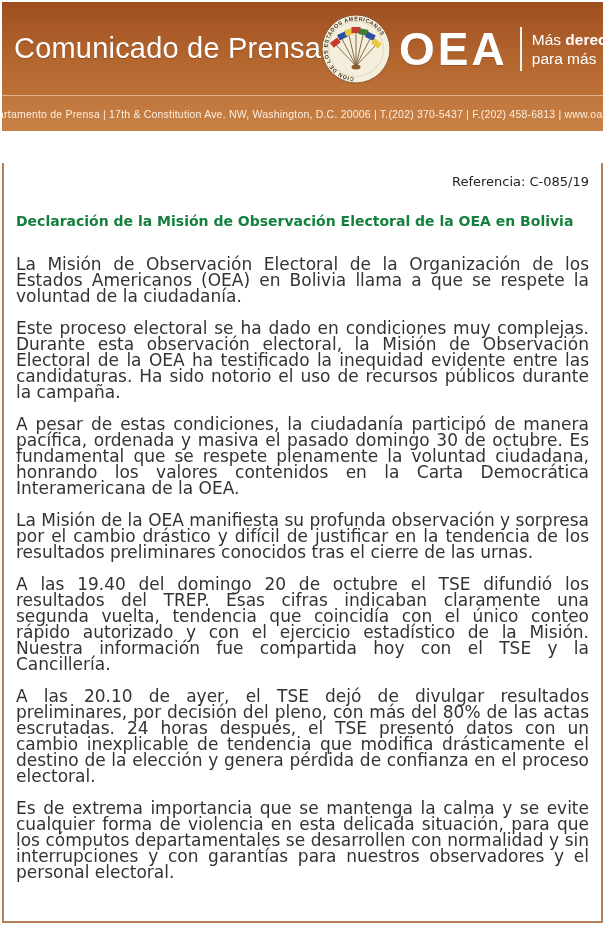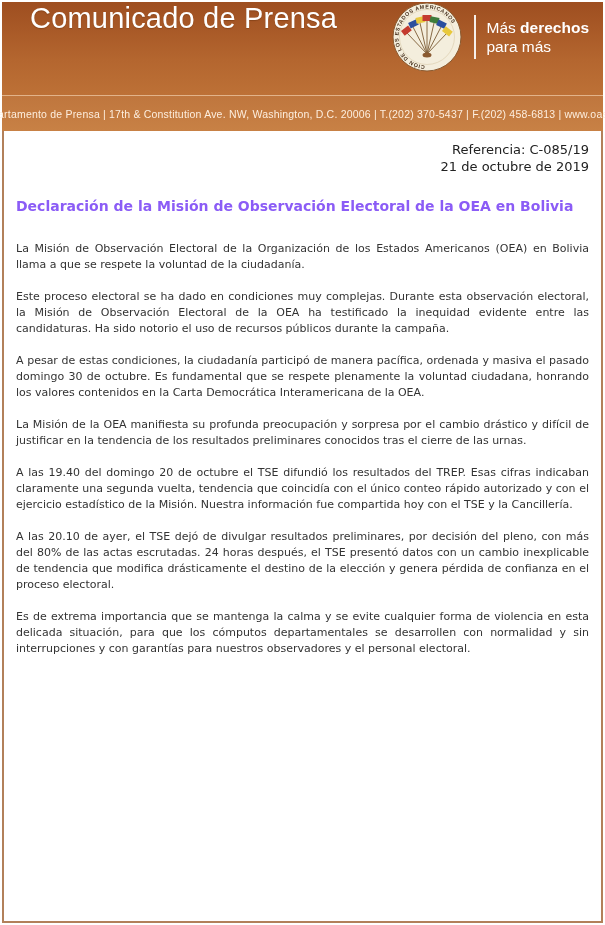--- a/index.html
+++ b/index.html
@@ -18,22 +18,22 @@
 
   
   .header {
     height:129px; flex:0 0 129px;
     background:linear-gradient(180deg, var(--header_top,#9e4e20) 0%, #b4662f 45%, var(--header_bottom,#c67c3e) 100%);
     display:flex; flex-direction:column;
     color:#fff;
   }
   .header-main {
     flex:1;
-    display:flex; align-items:flex-start;
-    padding:0 14px 0 28px;
+    display:flex; align-items:center;
+    padding:0 14px 0 12px;
   }
   .press-title {
     font-family:"Liberation Sans", sans-serif;
     font-size:29px; font-weight:400; letter-spacing:0.2px;
     color:#ffffff;
     text-shadow:0 1px 1px rgba(90,40,10,0.35);
     white-space:nowrap;
   }
   .logo-group {
     margin-left:auto;
@@ -69,35 +69,36 @@
   }
 
   
   .content {
     flex:1;
     border:2px solid var(--border,#b2805a);
     border-top:none;
     background:#ffffff;
     padding:7px 12px 0 12px;
     overflow:hidden;
+    margin-top:32px;
   }
   .ref-block {
     text-align:right;
     font-size:13px; line-height:17px;
     color:#222222;
     margin-top:3px;
   }
   .doc-title {
     margin-top:23px;
     font-size:14px; font-weight:bold;
-    color:#8b5cf6;
+    color:#15803d;
   }
   .paragraphs { margin-top:27px; }
   .paragraphs p {
-    font-size:11px; line-height:16px;
+    font-size:17px; line-height:16px;
     text-align:justify;
     color:var(--text,#333333);
     margin:0 0 16px 0;
   }
 </style>
 </head>
 <body>
 
 <div class="page">
 
@@ -130,45 +131,45 @@
             <rect x="17" y="19" width="9" height="6" fill="#2b4f9e" transform="rotate(-25 21 22)"></rect>
             <rect x="24" y="15" width="9" height="6" fill="#e8c83c" transform="rotate(-12 28 18)"></rect>
             <rect x="30.5" y="13" width="9" height="6" fill="#c43b2f"></rect>
             <rect x="38" y="15" width="9" height="6" fill="#3e7d3a" transform="rotate(12 42 18)"></rect>
             <rect x="45" y="19" width="9" height="6" fill="#2b4f9e" transform="rotate(25 49 22)"></rect>
             <rect x="51" y="26" width="9" height="6" fill="#e8c83c" transform="rotate(38 55 29)"></rect>
             <ellipse cx="35" cy="53" rx="4.5" ry="2.5" fill="#8a5a30"></ellipse>
           </g>
         </svg>
 
+        <div class="oea-acronym">OEA</div>
 
         <div class="logo-divider"></div>
 
         <div class="tagline">
           <div><span>Más </span><b>derechos</b></div>
           <div><span>para más </span></div>
         </div>
       </div>
     </div>
 
     <div class="header-address">Departamento de Prensa | 17th &amp; Constitution Ave. NW, Washington, D.C. 20006 | T.(202) 370-5437 | F.(202) 458-6813 | www.oas.org</div>
   </div>
 
   <div class="content">
     <div class="ref-block">
       <div>Referencia: C-085/19</div>
-      <div>21 de octubre de 2019</div>
     </div>
 
     <div class="doc-title">Declaración de la Misión de Observación Electoral de la OEA en Bolivia</div>
 
     <div class="paragraphs">
         <p>La Misión de Observación Electoral de la Organización de los Estados Americanos (OEA) en Bolivia llama a que se respete la voluntad de la ciudadanía.</p>
         <p>Este proceso electoral se ha dado en condiciones muy complejas. Durante esta observación electoral, la Misión de Observación Electoral de la OEA ha testificado la inequidad evidente entre las candidaturas. Ha sido notorio el uso de recursos públicos durante la campaña.</p>
         <p>A pesar de estas condiciones, la ciudadanía participó de manera pacífica, ordenada y masiva el pasado domingo 30 de octubre. Es fundamental que se respete plenamente la voluntad ciudadana, honrando los valores contenidos en la Carta Democrática Interamericana de la OEA.</p>
-        <p>La Misión de la OEA manifiesta su profunda preocupación y sorpresa por el cambio drástico y difícil de justificar en la tendencia de los resultados preliminares conocidos tras el cierre de las urnas.</p>
+        <p>La Misión de la OEA manifiesta su profunda observación y sorpresa por el cambio drástico y difícil de justificar en la tendencia de los resultados preliminares conocidos tras el cierre de las urnas.</p>
         <p>A las 19.40 del domingo 20 de octubre el TSE difundió los resultados del TREP. Esas cifras indicaban claramente una segunda vuelta, tendencia que coincidía con el único conteo rápido autorizado y con el ejercicio estadístico de la Misión. Nuestra información fue compartida hoy con el TSE y la Cancillería.</p>
         <p>A las 20.10 de ayer, el TSE dejó de divulgar resultados preliminares, por decisión del pleno, con más del 80% de las actas escrutadas. 24 horas después, el TSE presentó datos con un cambio inexplicable de tendencia que modifica drásticamente el destino de la elección y genera pérdida de confianza en el proceso electoral.</p>
         <p>Es de extrema importancia que se mantenga la calma y se evite cualquier forma de violencia en esta delicada situación, para que los cómputos departamentales se desarrollen con normalidad y sin interrupciones y con garantías para nuestros observadores y el personal electoral.</p>
       </div>
   </div>
 
 </div>
 
 </body></html>

